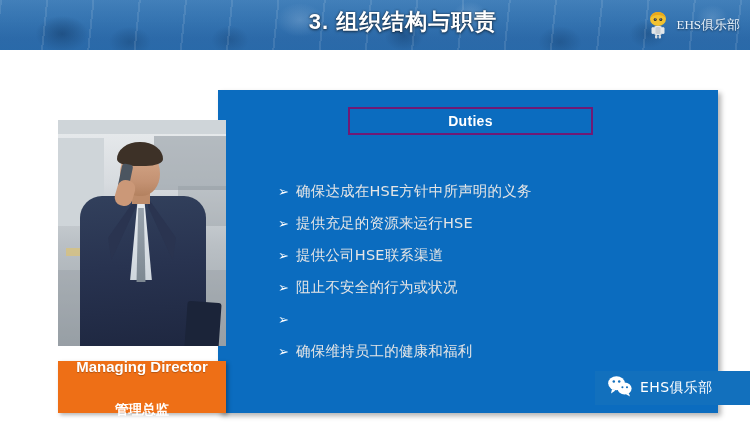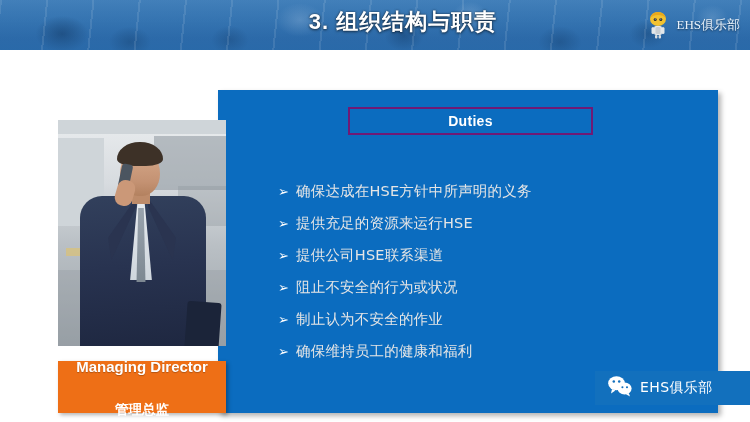--- a/index.html
+++ b/index.html
@@ -233,21 +233,20 @@
       <div class="bullet-row">
         <span class="bullet-arrow">➢</span>
         <span class="bullet-text">提供公司HSE联系渠道</span>
       </div>
       <div class="bullet-row">
         <span class="bullet-arrow">➢</span>
         <span class="bullet-text">阻止不安全的行为或状况</span>
       </div>
       <div class="bullet-row">
         <span class="bullet-arrow">➢</span>
-        <span class="bullet-text">制止认为不安全的作业</span>
       </div>
       <div class="bullet-row">
         <span class="bullet-arrow">➢</span>
         <span class="bullet-text">确保维持员工的健康和福利</span>
       </div>
     </div>
   </div>
 
   <div class="photo-card">
     <div class="photo-art">

